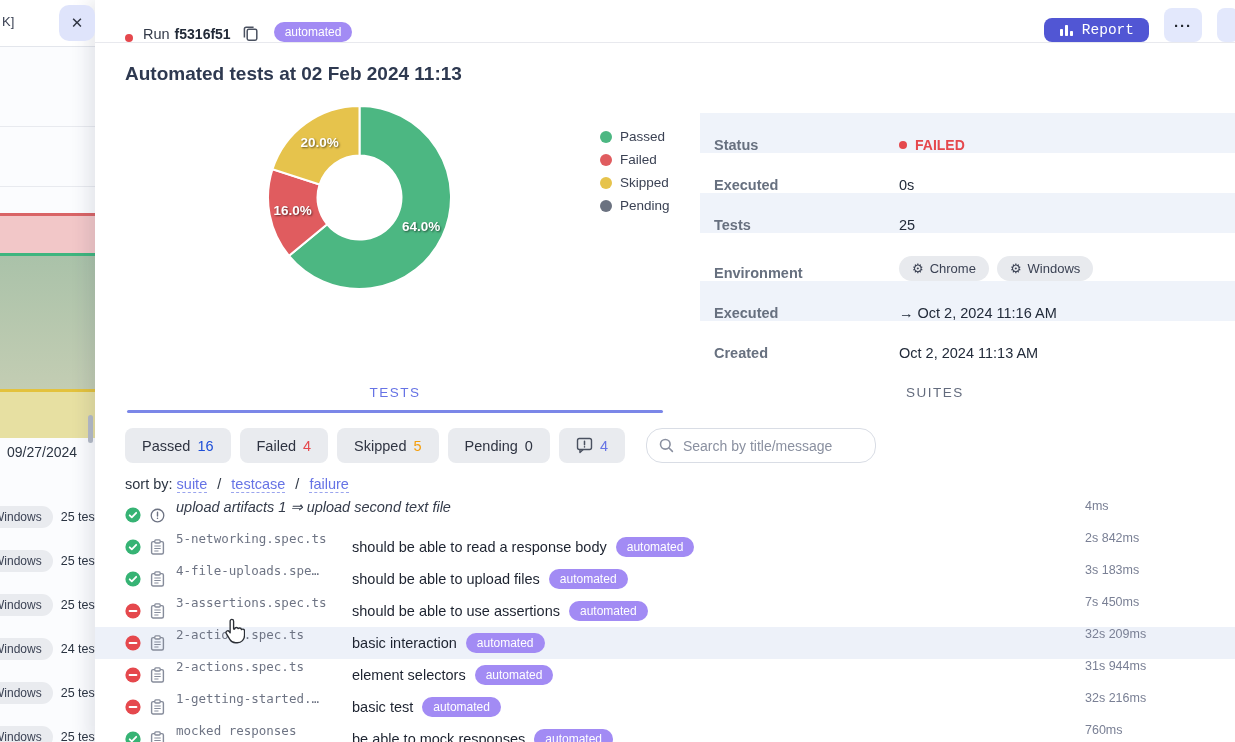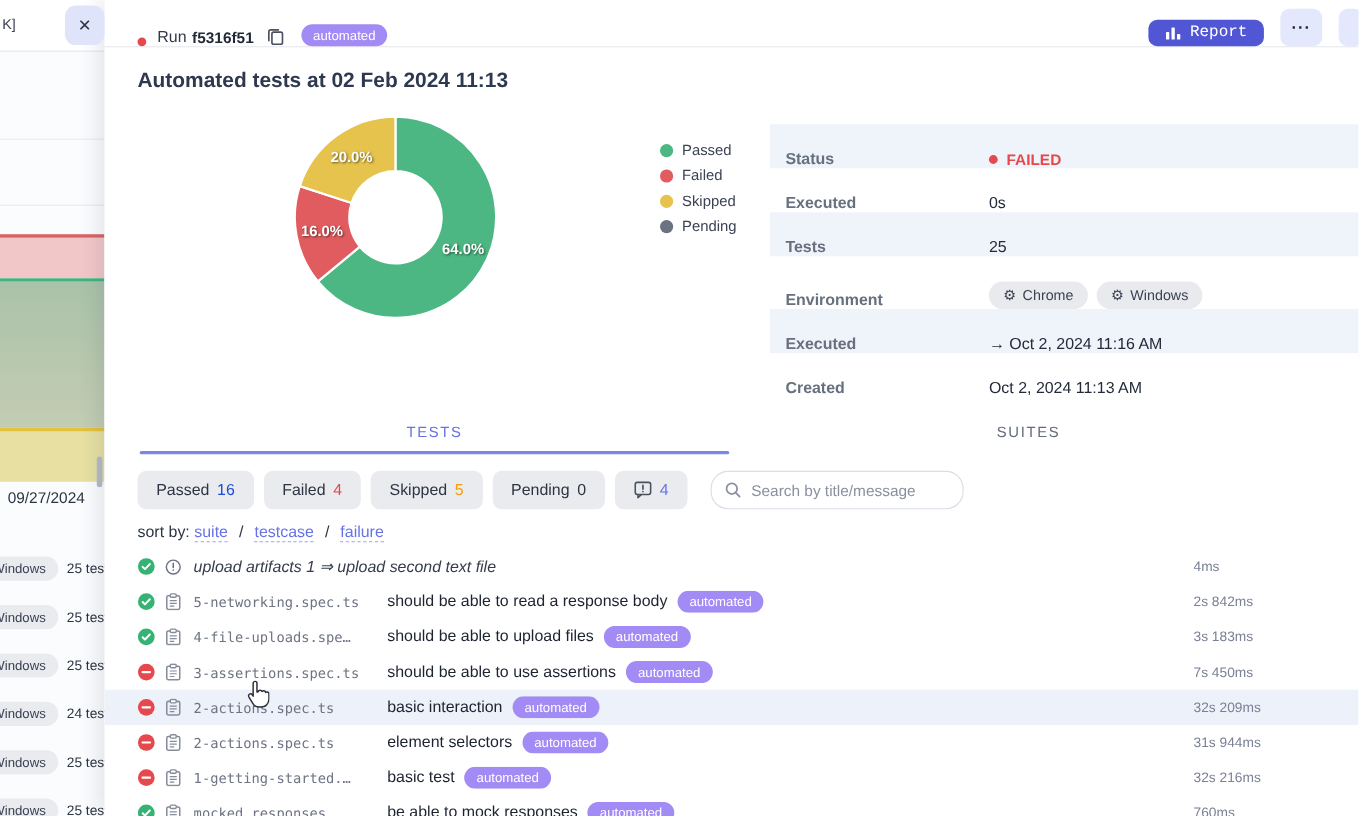--- a/index.html
+++ b/index.html
@@ -74,21 +74,21 @@
                 display:flex; align-items:center; gap:7px; font-size:14.5px; color:#2f3442; cursor:pointer; }
   .search-box { margin-left:12px; width:230px; height:35px; border:1px solid #d9dde5; border-radius:16px; background:#fff;
                 display:flex; align-items:center; padding:0 12px; gap:9px; }
   .search-box input { border:none; outline:none; flex:1; font-size:14px; color:#333a49; font-family:inherit; background:transparent; width:100%; }
   .search-box input::placeholder { color:#8a90a0; }
 
   .sort-row { padding:13px 30px 7px; font-size:14.5px; color:#2b3442; }
   .sort-link { color:#6673e5; text-decoration:none; border-bottom:1px dashed #9aa4ee; cursor:pointer; }
   .sort-sep { color:#2b3442; margin:0 6px; }
 
-  .test-row { display:flex; align-items:center; height:32px; padding-left:30px; }
+  .test-row { display:flex; height:32px; padding-left:30px; }
   .test-row.hl { background:#edf1f9; }
   .t-status { width:25px; flex:none; display:flex; align-items:center; }
   .t-type { width:26px; flex:none; display:flex; align-items:center; }
   .t-name { width:176px; flex:none; font-family:"DejaVu Sans Mono",monospace; font-size:12.5px; color:#6e7484;
             white-space:nowrap; overflow:hidden; }
   .t-title { flex:1; display:flex; align-items:center; gap:9px; font-size:14.5px; color:#1d2330; white-space:nowrap; overflow:hidden; }
   .t-full { flex:1; font-style:italic; font-size:14.5px; color:#353c4b; white-space:nowrap; overflow:hidden; }
   .t-duration { width:150px; flex:none; font-size:12.5px; color:#7a8095; }
 
   .cursor-hand { position:absolute; left:127px; top:618px; z-index:9; pointer-events:none; }

